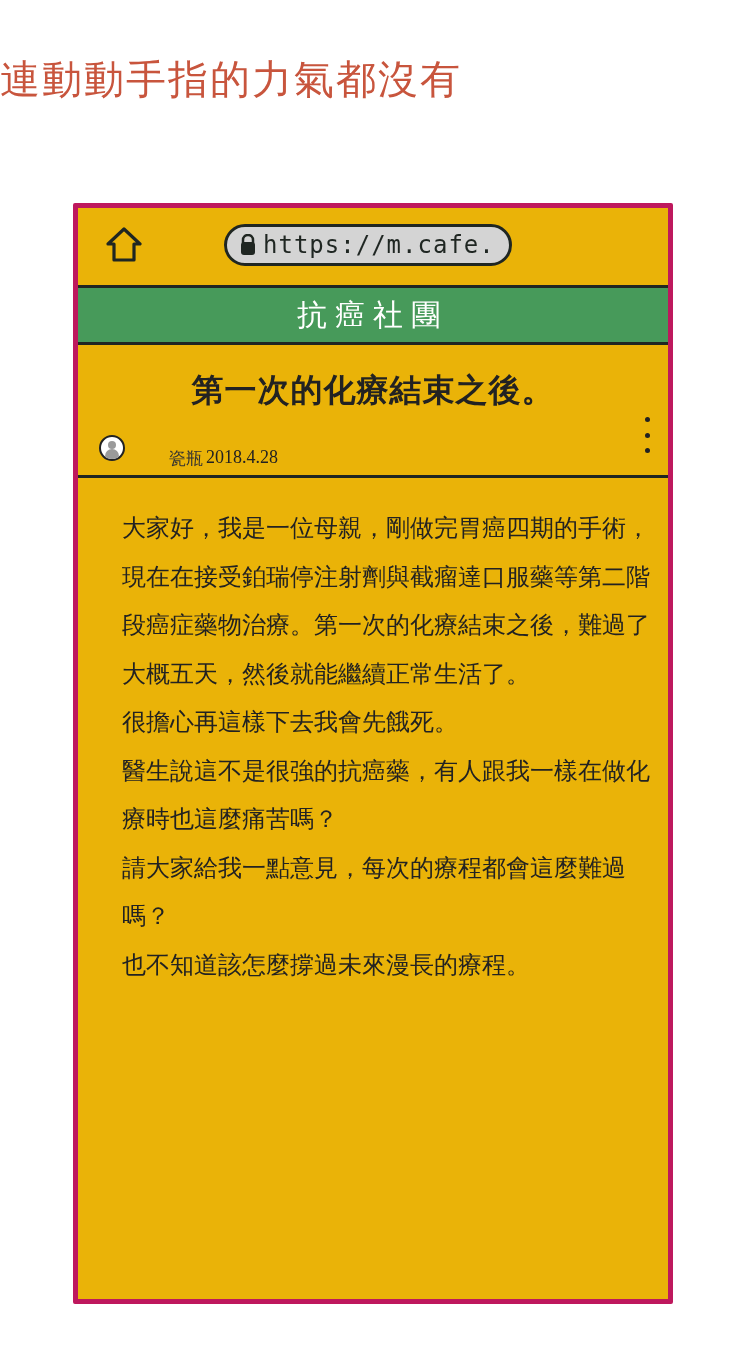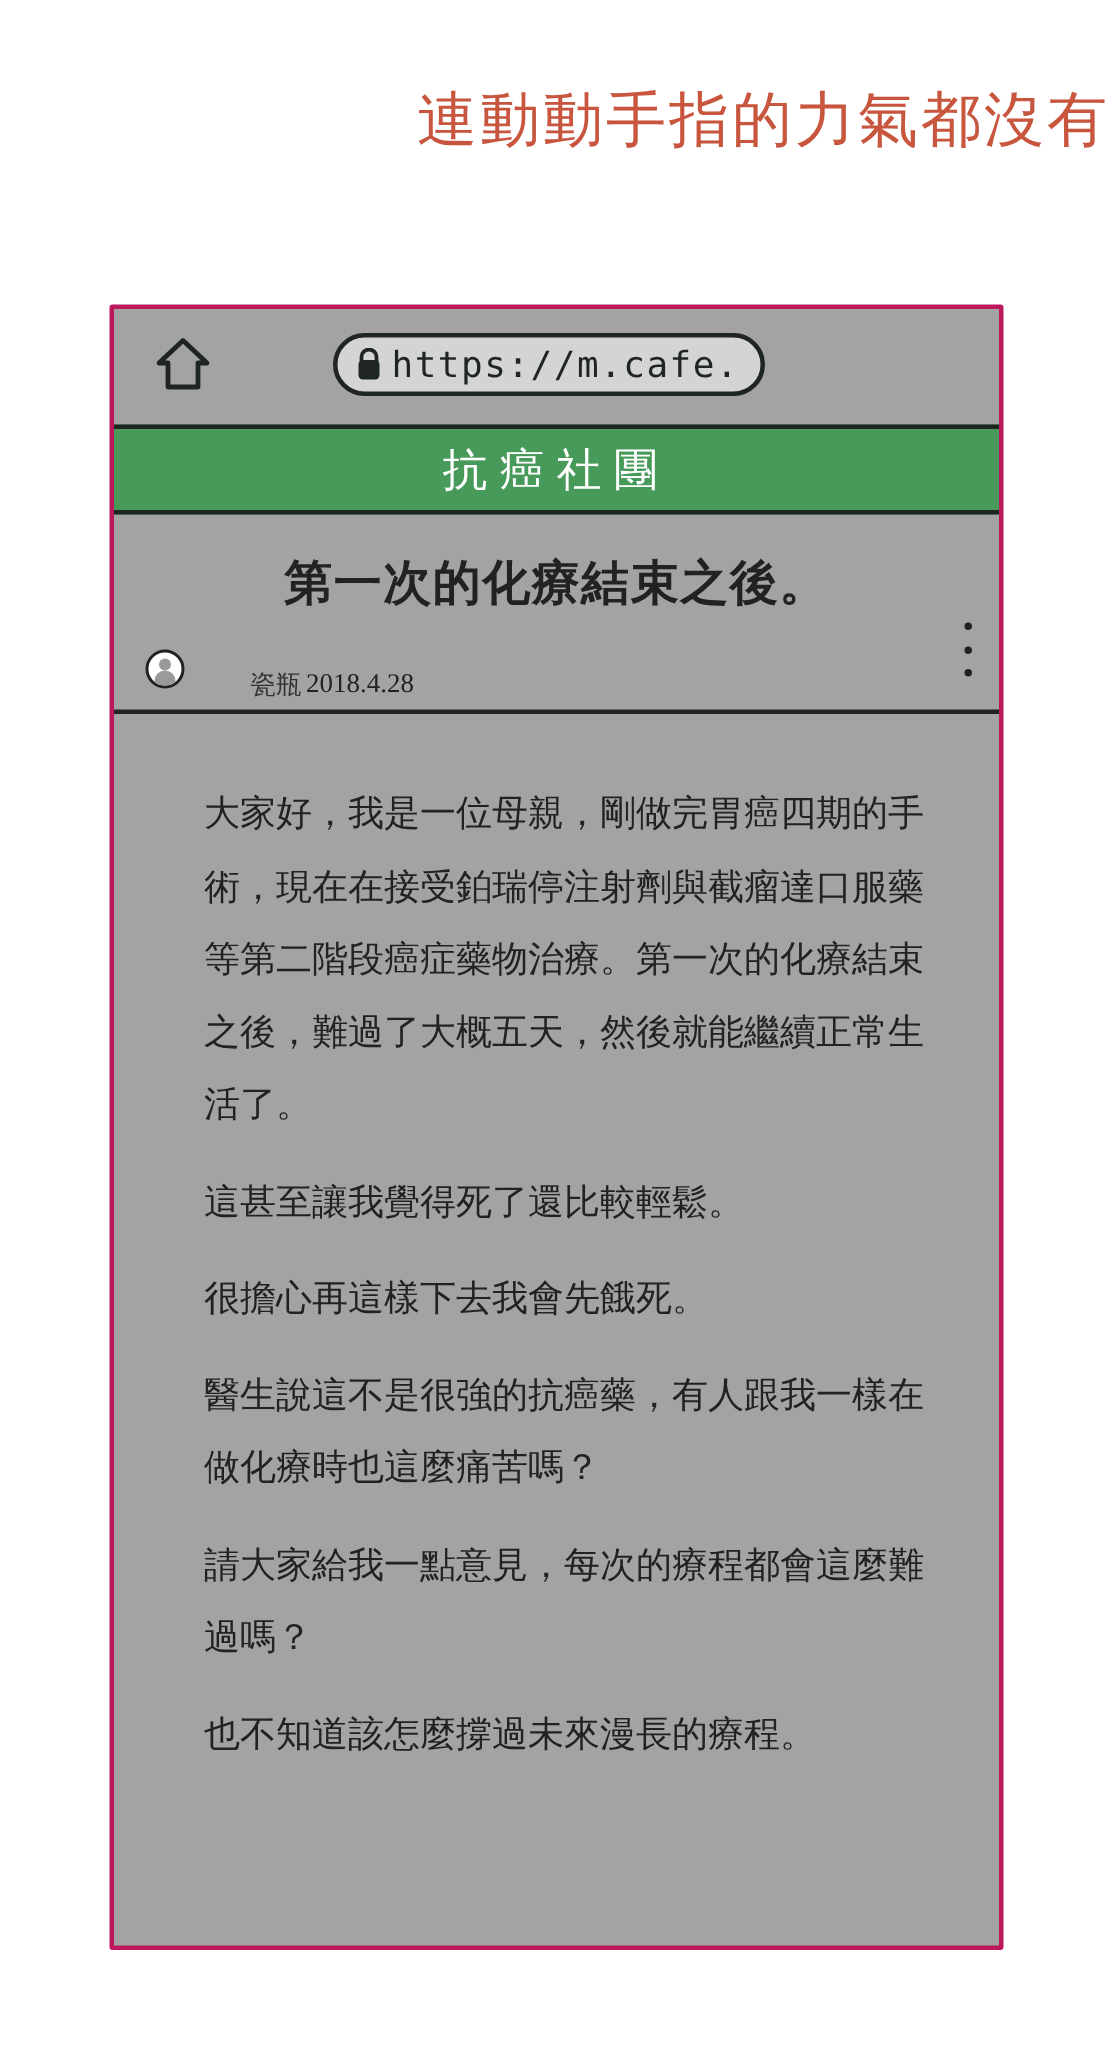--- a/index.html
+++ b/index.html
@@ -1,27 +1,27 @@
 <!DOCTYPE html>
 <html><head>
 <meta charset="utf-8">
 <style>
   html, body { margin: 0; padding: 0; background: #ffffff; }
   body {
     width: 740px; height: 1367px; position: relative; overflow: hidden;
     font-family: "DejaVu Sans", "Liberation Sans", sans-serif;
   }
   .headline {
-    position: absolute; left: 0; top: 52px; width: 740px; text-align: right;
+    position: absolute; left: 0; top: 52px; width: 740px; text-align: left;
     font-family: "DejaVu Serif", "Liberation Serif", serif;
     font-size: 40px; letter-spacing: 2px; color: #c8553d; font-weight: 500;
   }
   .phone {
     position: absolute; left: 73px; top: 203px; width: 590px; height: 1091px;
-    border: 3px solid #be185d; border-radius: 2px; background: #a3a3a3;
+    border: 5px solid #be185d; border-radius: 2px; background: #eab308;
   }
   .browser-bar {
     position: absolute; left: 0; top: 0; width: 100%; height: 76px;
   }
   .home-icon {
     position: absolute; left: 25px; top: 16px; width: 42px; height: 42px;
   }
   .url-pill {
     position: absolute; left: 146px; top: 16px; width: 288px; height: 42px;
     background: #d4d4d4; border: 3px solid #1f2622; border-radius: 24px;
@@ -70,21 +70,21 @@
   }
   .more-button {
     position: absolute; right: 16px; top: 72px; width: 10px; height: 36px;
     display: flex; flex-direction: column; justify-content: space-between; align-items: center;
   }
   .more-button span { width: 5px; height: 5px; border-radius: 50%; background: #222; display: block; }
   .post-body {
     position: absolute; left: 44px; top: 296px; width: 530px;
     font-size: 24px; line-height: 48.5px; color: #222;
   }
-  .post-body p { margin: 16px; }
+  .post-body p { margin: 0; }
 </style>
 </head>
 <body>
 
 <div class="headline">連動動手指的力氣都沒有</div>
 
 <div class="phone">
   <div class="browser-bar">
     <svg class="home-icon" viewBox="0 0 42 42">
       <path d="M21 5 L37 20 L31 20 L31 36 L11 36 L11 20 L5 20 Z" fill="none" stroke="#1f2622" stroke-width="3.2" stroke-linejoin="round"></path>
@@ -112,19 +112,18 @@
     <span class="date">2018.4.28</span>
     <div class="more-button">
       <span></span>
         <span></span>
         <span></span>
     </div>
   </div>
 
   <div class="post-body">
     <p>大家好，我是一位母親，剛做完胃癌四期的手術，現在在接受鉑瑞停注射劑與截瘤達口服藥等第二階段癌症藥物治療。第一次的化療結束之後，難過了大概五天，然後就能繼續正常生活了。</p>
-    <p>這甚至讓我覺得死了還比較輕鬆。</p>
     <p>很擔心再這樣下去我會先餓死。</p>
     <p>醫生說這不是很強的抗癌藥，有人跟我一樣在做化療時也這麼痛苦嗎？</p>
     <p>請大家給我一點意見，每次的療程都會這麼難過嗎？</p>
     <p>也不知道該怎麼撐過未來漫長的療程。</p>
   </div>
 </div>
 
 </body></html>

